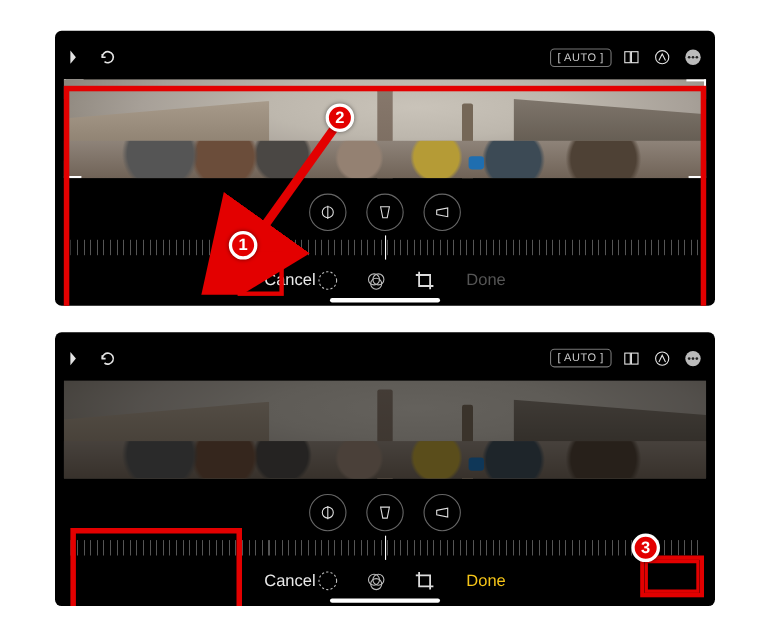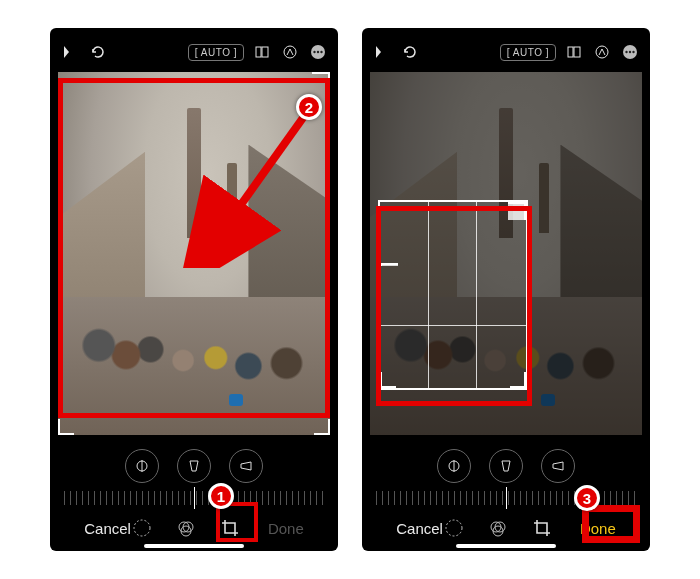--- a/index.html
+++ b/index.html
@@ -12,20 +12,21 @@
     background: #fff;
   }
   .tutorial-frame {
     width: 700px;
     height: 579px;
     background: #fff;
     position: relative;
     padding: 28px 50px;
     display: flex;
     gap: 24px;
+    flex-direction: column;
   }
   .phone {
     flex: 1;
     background: #000;
     border-radius: 6px;
     position: relative;
     display: flex;
     flex-direction: column;
     overflow: hidden;
   }

